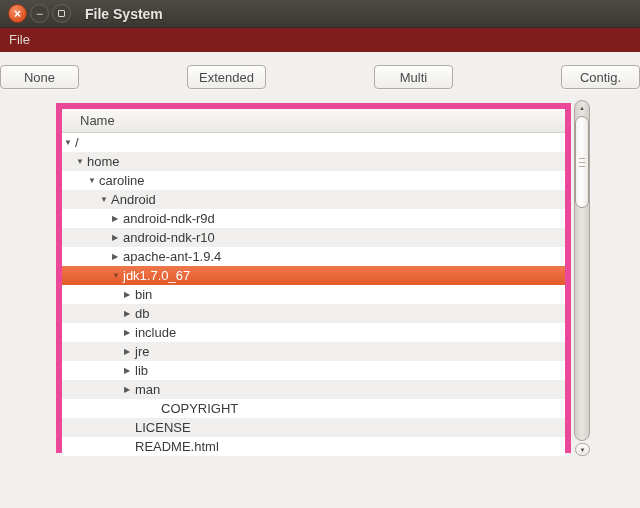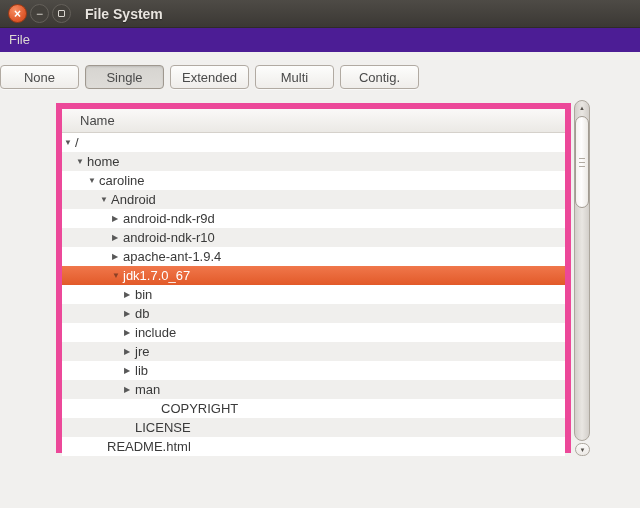--- a/index.html
+++ b/index.html
@@ -40,32 +40,32 @@
   }
   .wintitle {
     margin-left:14px; color:#E8E4DF; font-weight:bold; font-size:14px;
     text-shadow:0 1px 1px rgba(0,0,0,.4);
     text-align:right;
   }
 
   
   .menubar {
     position:absolute; left:0; top:28px; width:640px; height:24px;
-    background:#4c1d95;
+    background:#7f1d1d;
     display:flex; align-items:center;
   }
   .menu-item {
     color:#DCD8D1; font-size:13px; padding:0 9px; height:24px; line-height:24px;
     cursor:default;
   }
 
   
   .btn-row {
     position:absolute; left:0; top:65px; width:640px; height:24px;
-    display:flex; justify-content:flex-start; gap:6px;
+    display:flex; justify-content:space-between; gap:6px;
   }
   .gtk-btn {
     width:79px; height:24px;
     background:linear-gradient(#FDFDFC,#EFEDEA);
     border:1px solid #B1AAA2;
     border-radius:4px;
     font-family:inherit; font-size:13px; color:#4A4A4A;
     box-shadow:0 1px 0 rgba(255,255,255,.6);
     cursor:default;
   }
@@ -153,21 +153,20 @@
   </div>
   <div class="wintitle">File System</div>
 </div>
 
 <div class="menubar">
   <div class="menu-item">File</div>
 </div>
 
 <div class="btn-row">
   <button class="gtk-btn">None</button>
-  <button class="gtk-btn active">Single</button>
   <button class="gtk-btn">Extended</button>
   <button class="gtk-btn">Multi</button>
   <button class="gtk-btn">Contig.</button>
 </div>
 
 <div class="tree-frame">
   <div class="tree-header">Name</div>
   <div class="tree-rows">
       <div class="tree-row" style="padding-left: 2px;">
         <span class="expander">▼</span>
@@ -226,21 +225,21 @@
         <span class="row-label">man</span>
       </div>
       <div class="tree-row" style="padding-left: 88px;">
         <span class="expander"></span>
         <span class="row-label">COPYRIGHT</span>
       </div>
       <div class="tree-row alt" style="padding-left: 62px;">
         <span class="expander"></span>
         <span class="row-label">LICENSE</span>
       </div>
-      <div class="tree-row" style="padding-left: 34px;">
+      <div class="tree-row" style="padding-left: 62px;">
         <span class="expander"></span>
         <span class="row-label">README.html</span>
       </div>
     </div>
 </div>
 
 <div class="vscrollbar">
   <div class="scroll-track"></div>
   <div class="scroll-up">▲</div>
   <div class="scroll-thumb">

